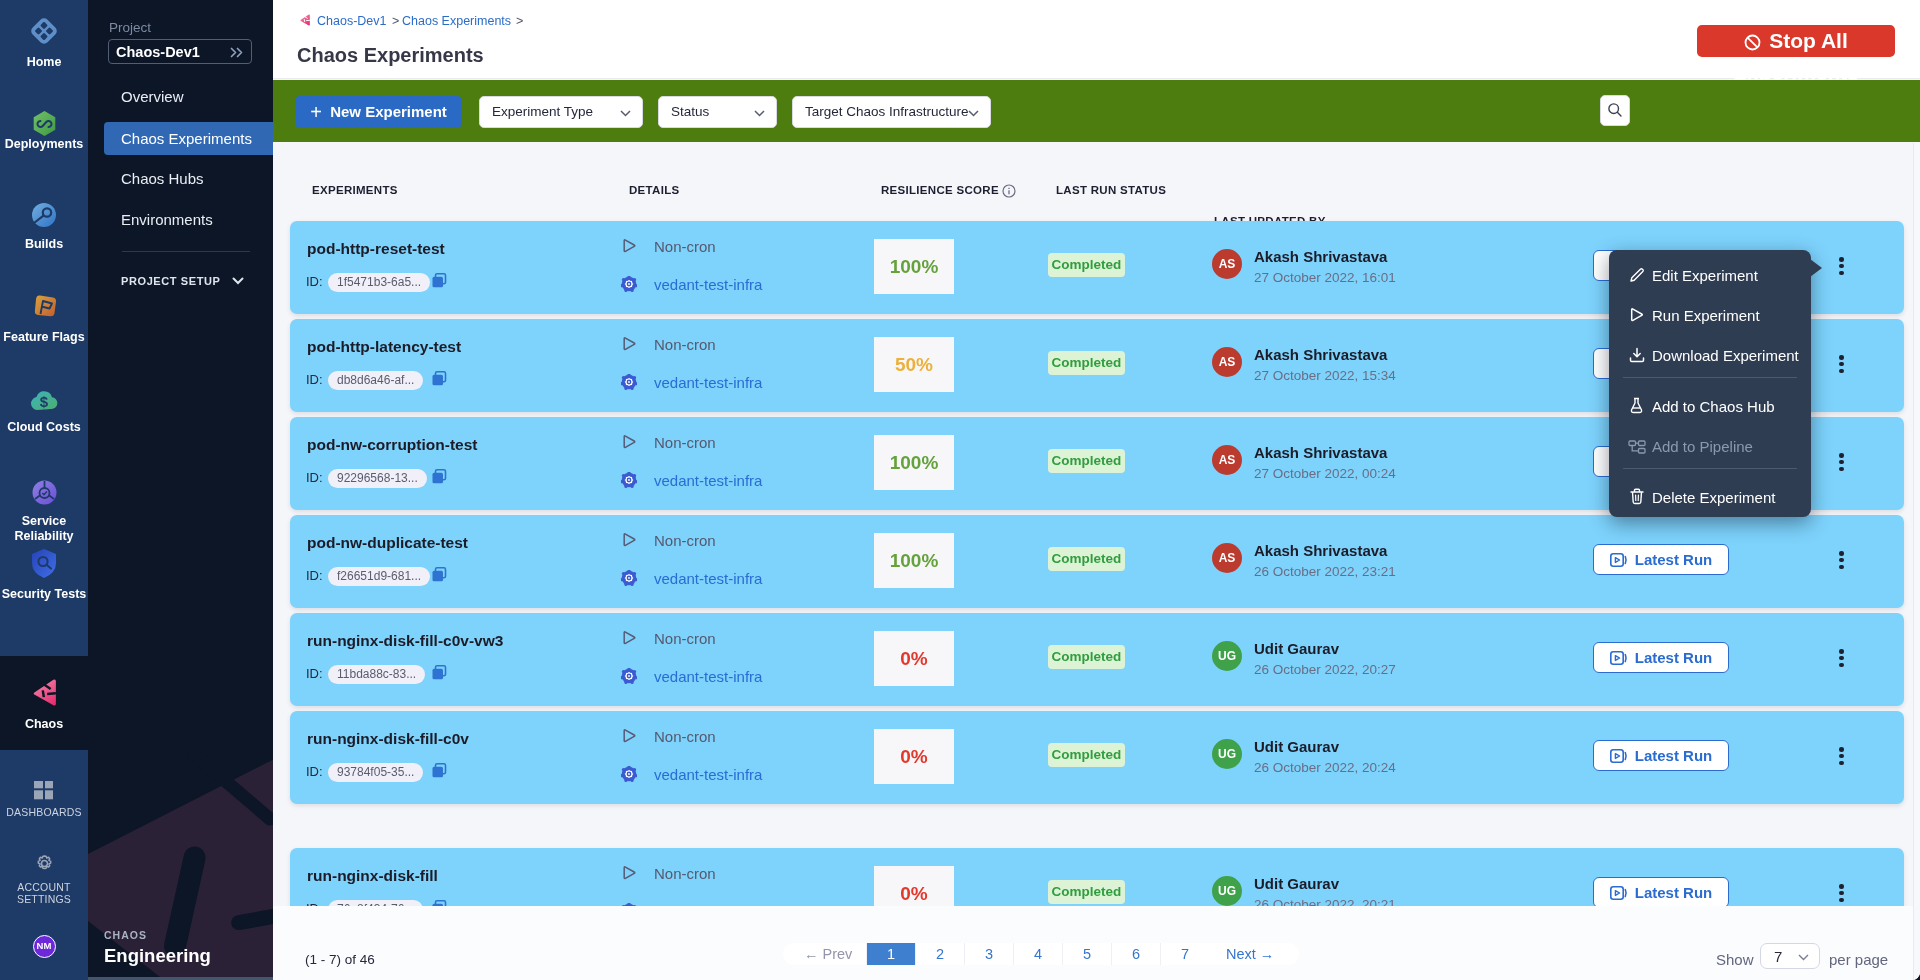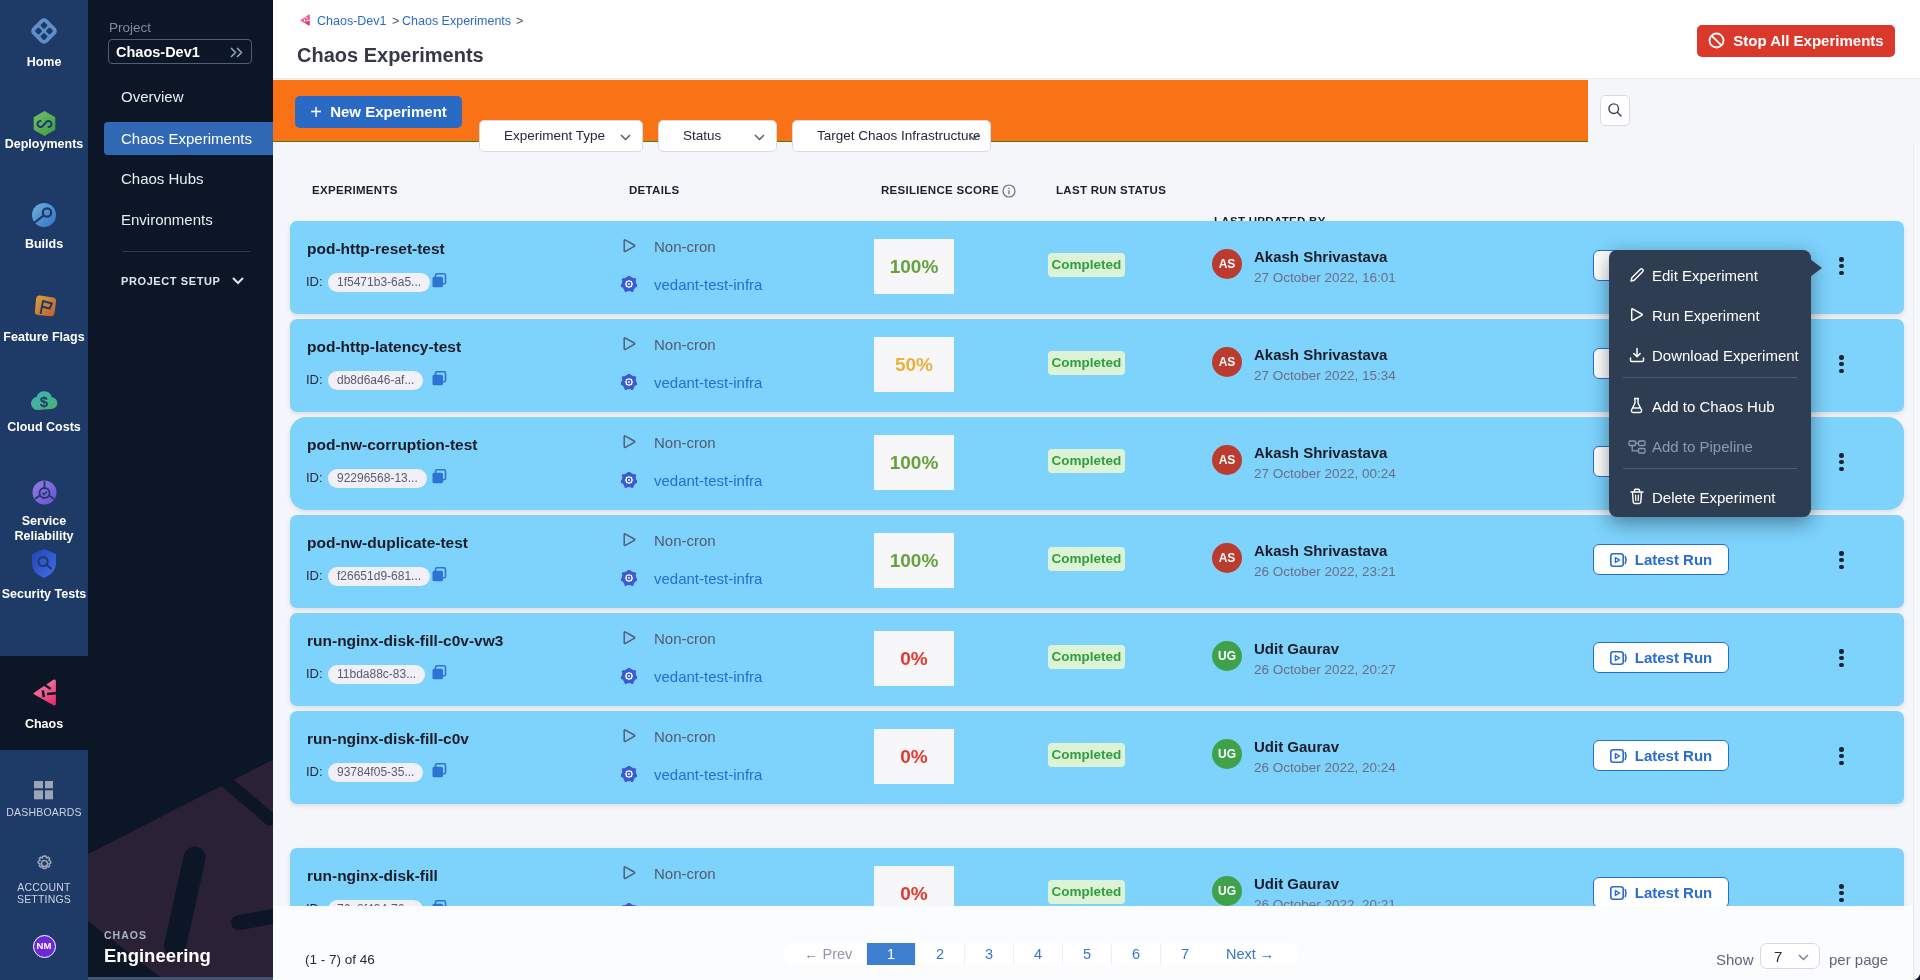--- a/index.html
+++ b/index.html
@@ -24,29 +24,29 @@
 #nav2 .divline { position:absolute; left:34px; top:251px; width:128px; height:1px; background:#2b3850; }
 #nav2 .psetup { position:absolute; left:33px; top:275px; font-size:11px; font-weight:bold; letter-spacing:0.6px; color:#dfe5ee; }
 #nav2 .bottom { position:absolute; left:16px; bottom:13px; }
 #nav2 .bottom .t1 { font-size:10.5px; font-weight:bold; letter-spacing:1px; color:#aab3c2; }
 #nav2 .bottom .t2 { font-size:18.5px; font-weight:bold; color:#fff; margin-top:4px; }
 #nav2 .footbar { position:absolute; left:0; bottom:0; width:185px; height:3px; background:#44566e; }
 
 
 #main { position:absolute; left:273px; top:0; width:1647px; height:980px; background:#f5f6fa; border-radius:0 0 8px 0; overflow:hidden; }
 #hdr { position:absolute; left:0; top:0; width:1647px; height:79px; background:#fff; border-bottom:1px solid #e9ebf0; }
-#toolbar { position:absolute; left:0; top:80px; width:1315px; height:62px; background:#f97316; border-bottom:1px solid #4d7c0f; }
+#toolbar { position:absolute; left:0; top:80px; width:1647px; height:62px; background:#4d7c0f; border-bottom:1px solid #4d7c0f; }
 
 .crumb { position:absolute; top:14px; font-size:12.5px; color:#2c6cc8; }
 .crumbsep { position:absolute; top:13.5px; font-size:12.5px; color:#4f5568; }
 #title { position:absolute; left:24px; top:44px; font-size:20px; font-weight:bold; color:#363848; }
 
-.btn-red { position:absolute; left:1424px; top:25px; width:198px; height:32px; background:#d9382b; border-radius:5px; color:#fff; font-size:15px; font-weight:bold; line-height:32px; text-align:center; }
+.btn-red { position:absolute; left:1424px; top:25px; width:198px; height:32px; background:#d9382b; border-radius:5px; color:#fff; font-size:21px; font-weight:bold; line-height:32px; text-align:center; }
 .btn-blue { position:absolute; left:22px; top:16px; width:167px; height:32px; background:#2b6ac4; border-radius:5px; color:#fff; font-size:15px; font-weight:bold; line-height:32px; text-align:center; }
-.drop { position:absolute; top:16px; height:32px; background:#fff; border:1px solid #d9dae3; border-radius:5px; font-size:13.5px; color:#26273a; line-height:30px; padding-left:24px;margin-top:24px; }
+.drop { position:absolute; top:16px; height:32px; background:#fff; border:1px solid #d9dae3; border-radius:5px; font-size:13.5px; color:#26273a; line-height:30px; padding-left:12px; }
 .drop .dchev { position:absolute; right:11px; top:0px; color:#585b6d; }
 .searchbox { position:absolute; left:1327px; top:15px; width:30px; height:31px; border:1px solid #d9dae3; border-radius:5px; background:#fff; }
 .datebox { position:absolute; left:1375px; top:14px; width:247px; height:34px; border:1.5px solid #2264c0; border-radius:6px; background:#fff; }
 .datebox .dtxt { position:absolute; left:36px; top:7px; font-size:15.5px; font-weight:bold; color:#2264c0; }
 
 
 .th { position:absolute; font-size:11.5px; font-weight:bold; color:#1d1f31; letter-spacing:0.3px; margin-top:-1px; }
 .row { position:absolute; left:17px; width:1614px; height:93px; background:#7dd3fc; border-radius:7px; box-shadow:0 2px 4px rgba(96,97,112,0.16); }
 .ename { position:absolute; left:17px; top:19px; font-size:15.5px; font-weight:bold; color:#1c1c28; }
 .idlbl { position:absolute; left:16px; top:53px; font-size:13px; color:#26273a; }
@@ -396,21 +396,21 @@
               <use href="#irun"></use>
             </svg>
             <span>Latest Run</span>
           </div>
         <div class="dots">
             <i></i>
             <i></i>
             <i></i>
           </div>
       </div>
-      <div class="row" style="top:417px;border-radius:16px;">
+      <div class="row" style="top:417px;">
         <div class="ename">pod-nw-corruption-test</div>
         <div class="idlbl">ID:</div>
         <div class="idpill">92296568-13...</div>
         <svg width="15" height="15" viewBox="0 0 15 15" style="position:absolute;left:142px;top:52px;">
             <use href="#icopy"></use>
           </svg>
         <svg width="15" height="16" viewBox="0 0 15 16" style="position:absolute;left:332px;top:17px;">
             <use href="#iplay"></use>
           </svg>
         <div class="ncron">Non-cron</div>

